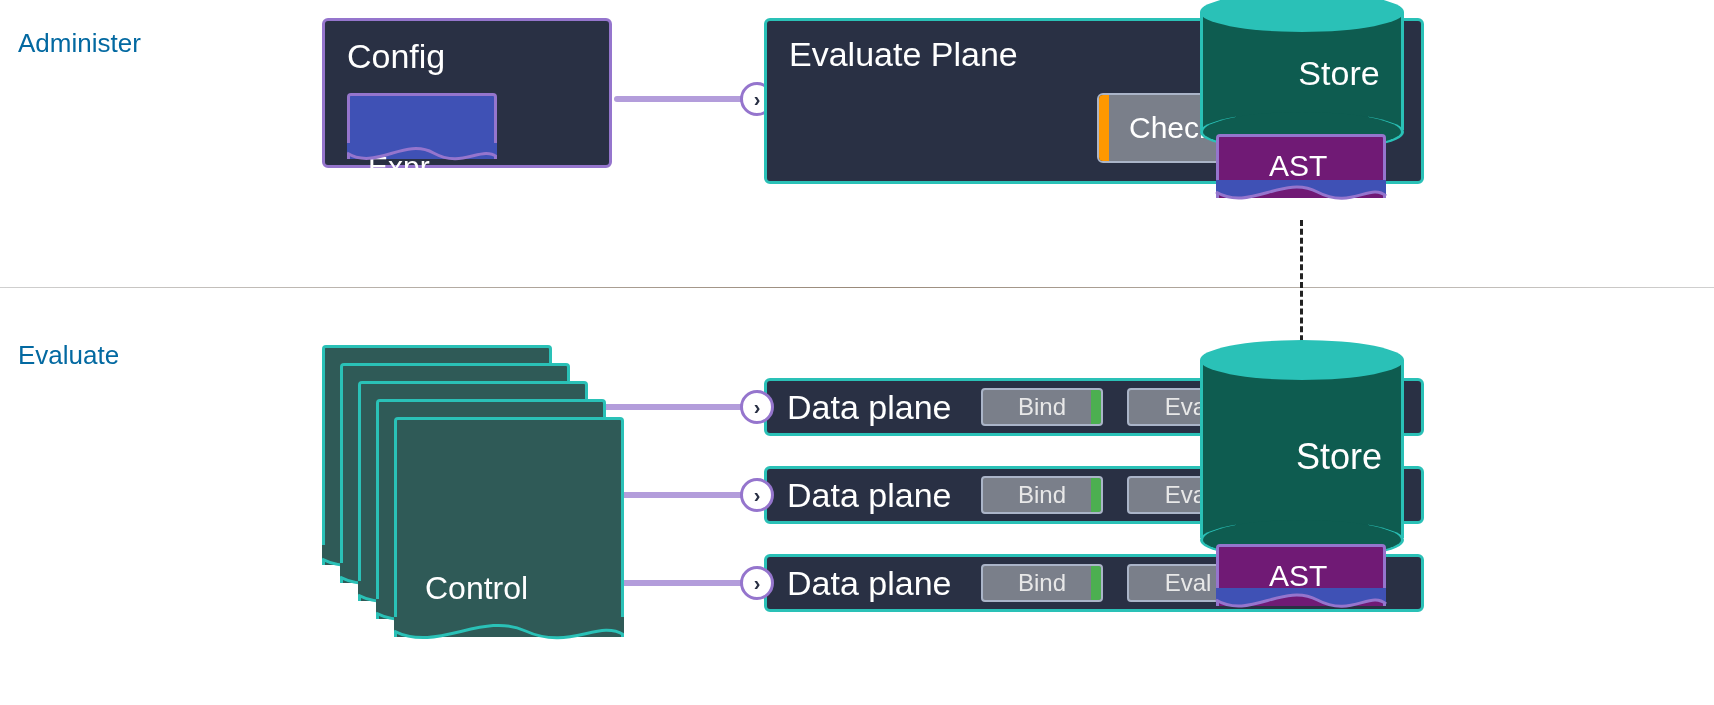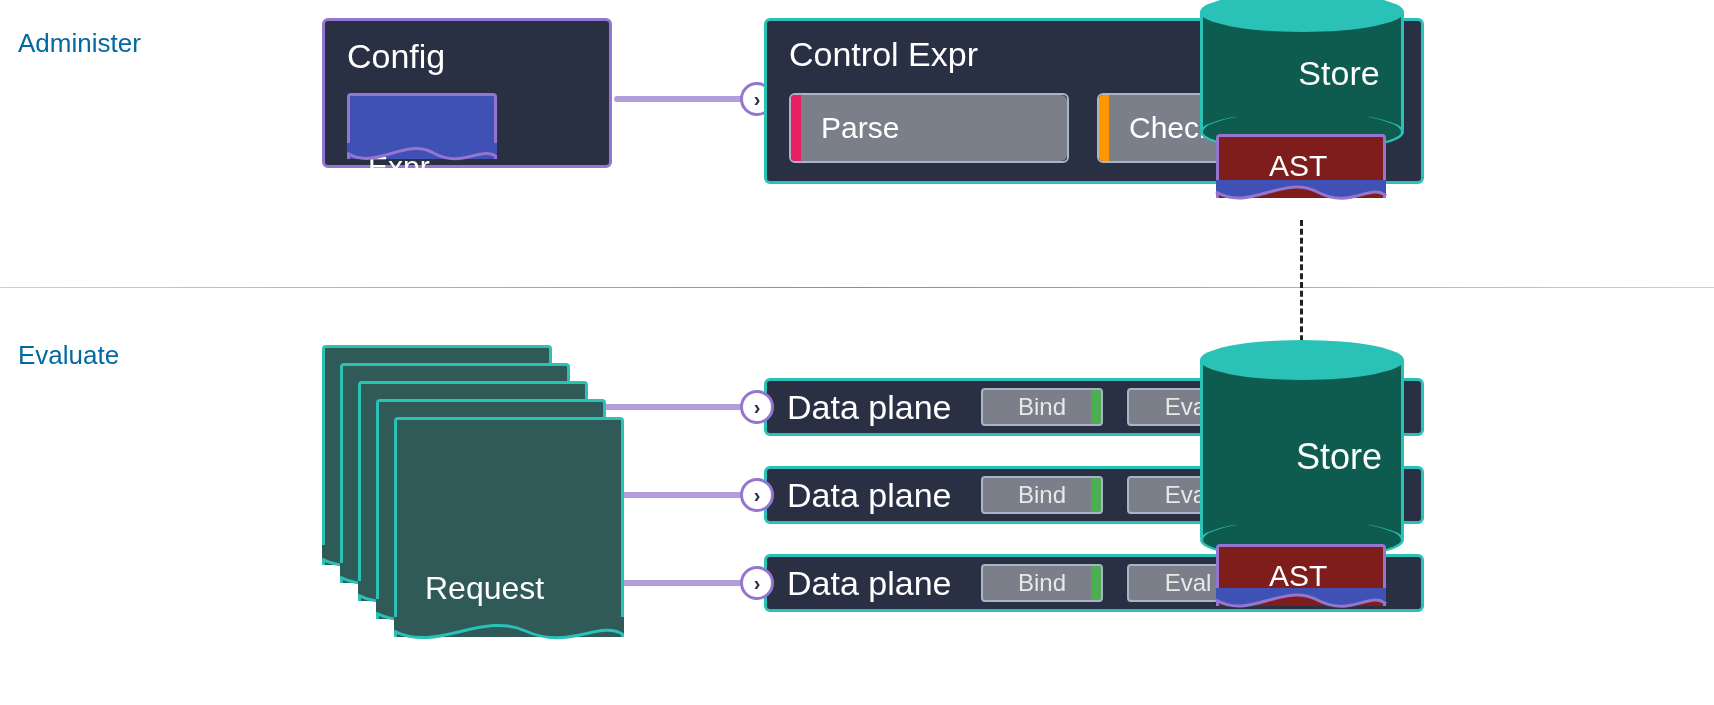--- a/index.html
+++ b/index.html
@@ -58,21 +58,21 @@
     width: 100%;
     text-align: center;
     color: #fff;
     z-index: 4;
     margin-left: 37px;
   }
 
   
   .doc {
     position: absolute;
-    background: #7f1d1d;
+    background: #701a75;
     border: 3px solid #9575cd;
     border-bottom: none;
     border-radius: 4px 4px 0 0;
   }
   .doc-wave {
     position: absolute;
     bottom: -18px;
     left: -3px;
     width: calc(100% + 6px);
     height: 36px;
@@ -290,25 +290,21 @@
       <path d="M0,10 C30,28 60,-6 90,10 C120,26 140,2 156,14 L156,0 L0,0 Z" fill="#3f51b5"></path>
       <path d="M0,10 C30,28 60,-6 90,10 C120,26 140,2 156,14" fill="none" stroke="#9575cd" stroke-width="3"></path>
     </svg>
   </div>
 </div>
 
 <div class="hline" style="top:96px;left:614px;width:136px"></div>
 <div class="arrow-circle" style="top:82px;left:740px">›</div>
 
 <div class="cp">
-  <div class="cp-title">Control Expr</div>
-  <div class="stage" style="left:22px;width:280px">
-    <div class="bar" style="background:#e91e63"></div>
-    <div class="fill">Parse</div>
-  </div>
+  <div class="cp-title">Evaluate Plane</div>
   <div class="stage" style="left:330px;width:280px">
     <div class="bar" style="background:#ff9800"></div>
     <div class="fill">Check</div>
   </div>
 </div>
 
 <div class="cylinder" style="left:1200px;top:0;width:204px;height:150px">
   <div class="cyl-top" style="top:-8px;height:40px"></div>
   <div class="cyl-body" style="top:12px;height:118px"></div>
   <div class="cyl-bottom" style="top:112px;height:40px"></div>
@@ -385,21 +381,21 @@
       <path d="M0,14 C45,36 90,-6 135,14 C180,34 210,2 236,18" fill="none" stroke="#2ac1b7" stroke-width="3"></path>
     </svg>
   </div>
   <div class="req-card" style="top:54px;left:54px">
     <svg class="wave" viewBox="0 0 236 40" preserveAspectRatio="none">
       <path d="M0,14 C45,36 90,-6 135,14 C180,34 210,2 236,18 L236,0 L0,0 Z" fill="#2f5a57"></path>
       <path d="M0,14 C45,36 90,-6 135,14 C180,34 210,2 236,18" fill="none" stroke="#2ac1b7" stroke-width="3"></path>
     </svg>
   </div>
   <div class="req-card" style="top:72px;left:72px">
-    <div class="req-label">Request</div>
+    <div class="req-label">Control</div>
     <svg class="wave" viewBox="0 0 236 40" preserveAspectRatio="none">
       <path d="M0,14 C45,36 90,-6 135,14 C180,34 210,2 236,18 L236,0 L0,0 Z" fill="#2f5a57"></path>
       <path d="M0,14 C45,36 90,-6 135,14 C180,34 210,2 236,18" fill="none" stroke="#2ac1b7" stroke-width="3"></path>
     </svg>
   </div>
 </div>
 
 <div class="cylinder" style="left:1200px;top:348px;width:204px;height:210px">
   <div class="cyl-top" style="top:-8px;height:40px"></div>
   <div class="cyl-body" style="top:12px;height:178px"></div>

